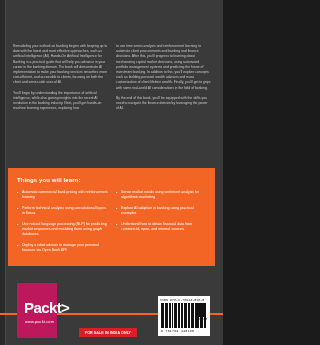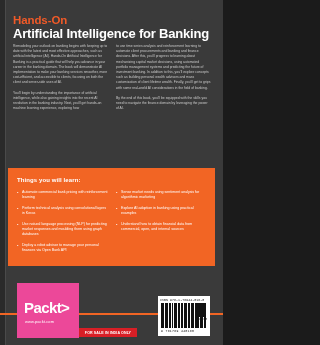--- a/index.html
+++ b/index.html
@@ -119,23 +119,23 @@
     top: 313px;
     width: 223px;
     height: 1.5px;
     background: #f26524;
   }
   
   .packt-block {
     position: absolute;
     left: 17px;
     top: 283px;
-    width: 62px;
+    width: 40px;
     height: 55px;
-    background: #ec4899;
+    background: #be185d;
   }
   .packt-word {
     position: absolute;
     left: 7px;
     top: 17px;
     color: #ffffff;
     font-size: 15px;
     font-weight: bold;
     letter-spacing: -0.6px;
     line-height: 15px;
@@ -235,24 +235,20 @@
     white-space: nowrap;
   }
 </style>
 </head>
 <body>
 
 <div id="cover">
 
   <div class="spine"></div>
 
-  <div class="title-block">
-    <div class="title-hands-on">Hands-On</div>
-    <div class="title-main">Artificial Intelligence for Banking</div>
-  </div>
 
   <div class="blurb">
     <div class="blurb-col">
       <p>Remodeling your outlook on banking begins with keeping up to date with the latest and most effective approaches, such as artificial intelligence (AI). Hands-On Artificial Intelligence for Banking is a practical guide that will help you advance in your career in the banking domain. The book will demonstrate AI implementation to make your banking services smoother, more cost-efficient, and accessible to clients, focusing on both the client and server-side uses of AI.</p>
       <p>You'll begin by understanding the importance of artificial intelligence, while also gaining insights into the recent AI revolution in the banking industry. Next, you'll get hands-on machine learning experience, exploring how</p>
     </div>
     <div class="blurb-col">
       <p>to use time series analysis and reinforcement learning to automate client procurements and banking and finance decisions. After this, you'll progress to learning about mechanizing capital market decisions, using automated portfolio management systems and predicting the future of investment banking. In addition to this, you'll explore concepts such as building personal wealth advisors and mass customization of client lifetime wealth. Finally, you'll get to grips with some real-world AI considerations in the field of banking.</p>
       <p>By the end of this book, you'll be equipped with the skills you need to navigate the finance domain by leveraging the power of AI.</p>
     </div>

